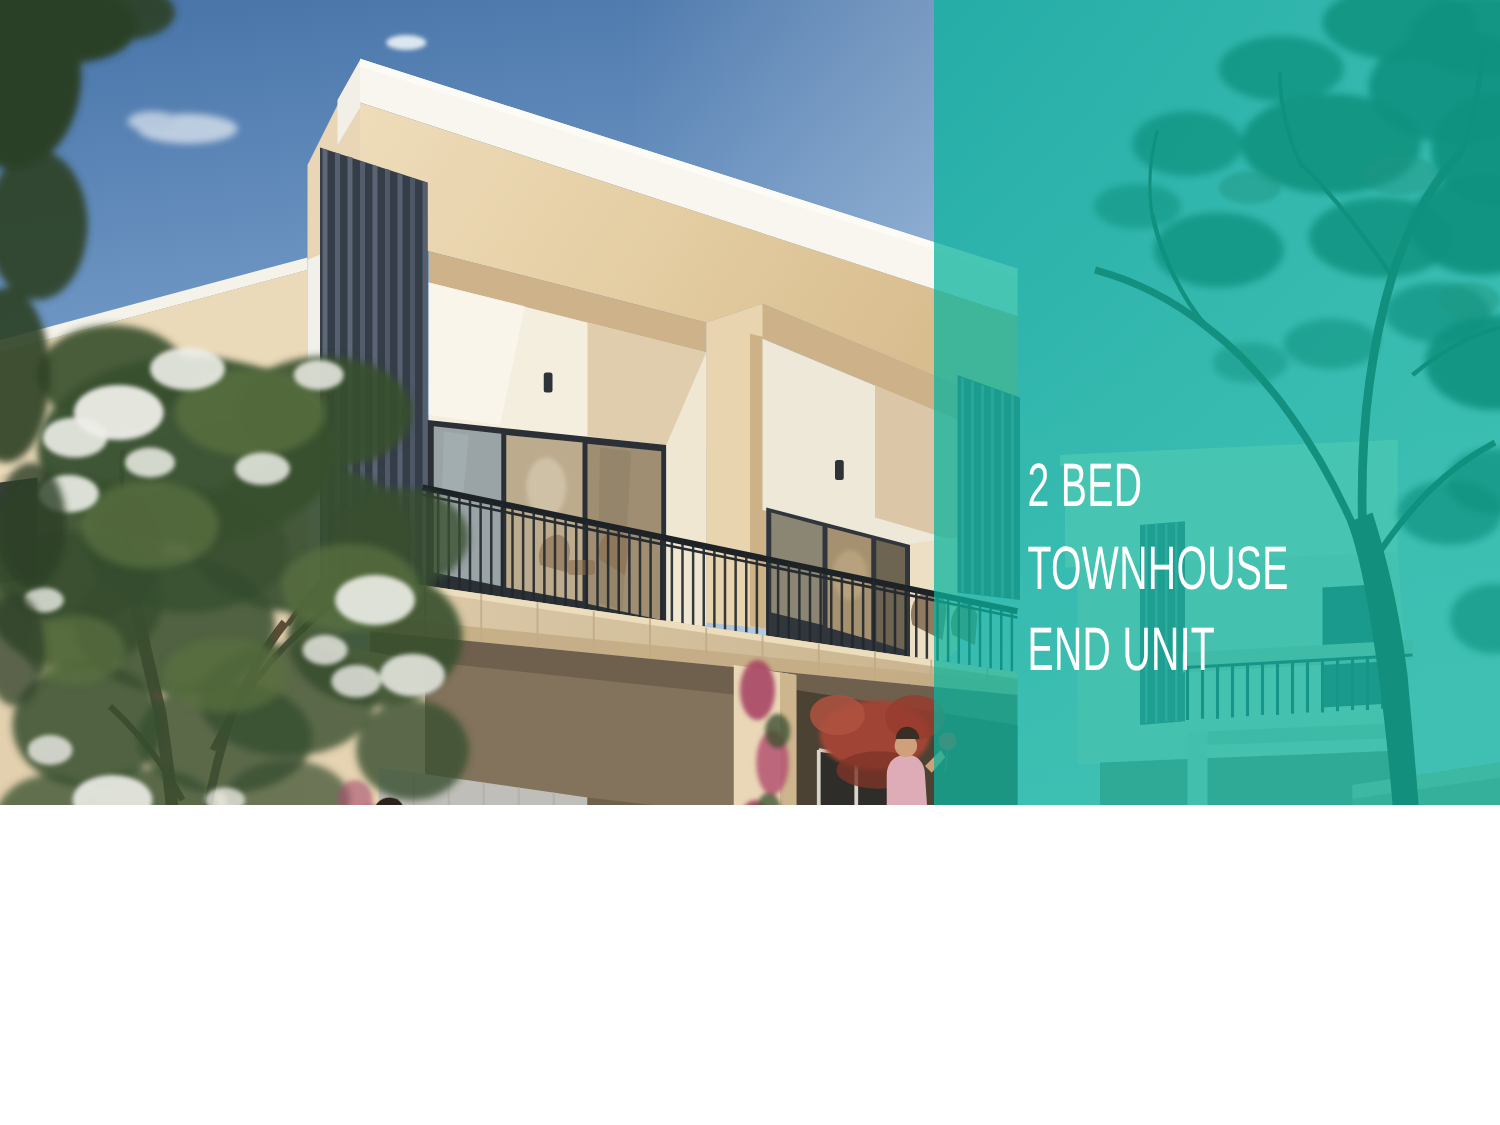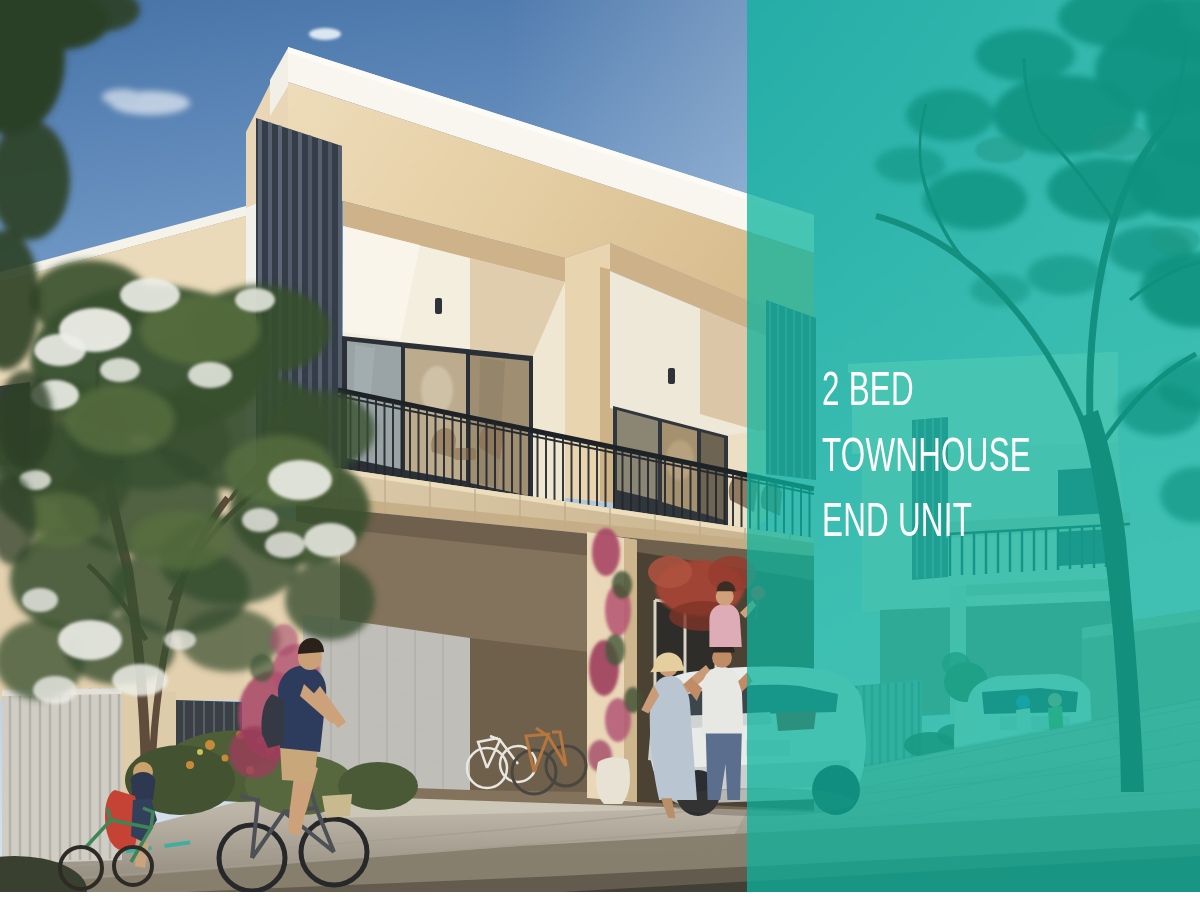--- a/index.html
+++ b/index.html
@@ -1,16 +1,16 @@
 <!DOCTYPE html>
 <html><head>
 <meta charset="utf-8">
 <style>
   html,body{margin:0;padding:0;background:#fff;}
-  #scene{width:1200px;height:892px;position:relative;overflow:hidden;font-family:"Liberation Sans", sans-serif;text-align:right;}
+  #scene{width:1200px;height:644px;position:relative;overflow:hidden;font-family:"Liberation Sans", sans-serif;text-align:right;}
   svg{display:block;}
 </style>
 </head>
 <body>
 
 <div id="scene">
 <svg width="1200" height="900" viewBox="0 0 1200 900">
 <defs>
   <linearGradient id="skyg" x1="0" y1="0" x2="0.18" y2="1">
     <stop offset="0" stop-color="#4672a7"></stop>

